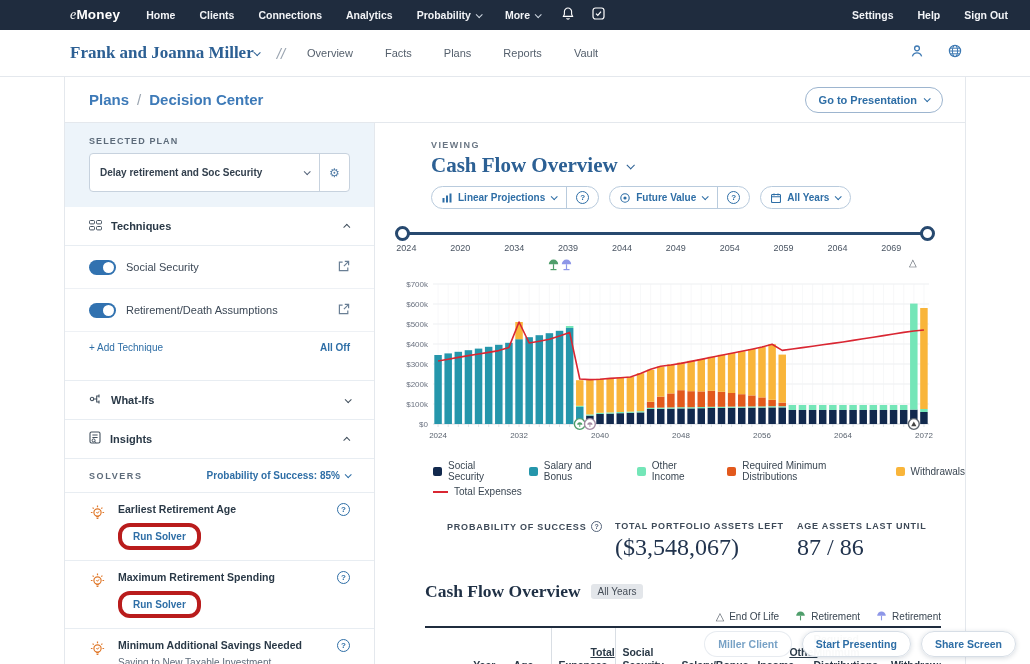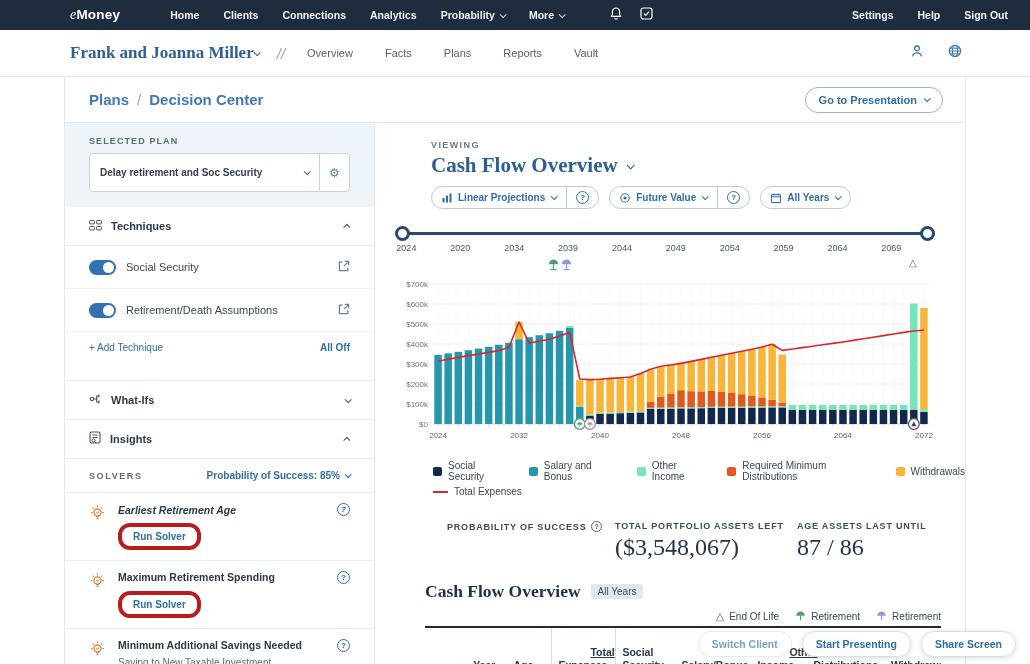--- a/index.html
+++ b/index.html
@@ -1,21 +1,21 @@
 <!DOCTYPE html>
 <html><head>
 <meta charset="utf-8">
 <style>
   * { margin:0; padding:0; box-sizing:border-box; }
   html,body { width:1030px; height:664px; overflow:hidden; background:#fff;
     font-family:"Liberation Sans", sans-serif; }
   .page { position:relative; width:1030px; height:664px; overflow:hidden; background:#fff; }
 
   
-  .navbar { height:30px; background:#1f2c3e; display:flex; align-items:center; padding:0 22px 0 70px; color:#fff;gap:24px; }
+  .navbar { height:30px; background:#1f2c3e; display:flex; align-items:center; padding:0 22px 0 70px; color:#fff; }
   .logo { font-size:13.5px; color:#fff; margin-right:26px; letter-spacing:.2px; }
   .logo .e { font-family:"Liberation Serif", serif; font-style:italic; font-size:14px; }
   .nav-links { display:flex; align-items:center; gap:24px; }
   .nav-link { font-size:10.5px; font-weight:600; color:#f2f4f7; display:flex; align-items:center; gap:5px; cursor:pointer; }
   .nav-icons { display:flex; align-items:center; gap:18px; margin-left:22px; }
   .nav-right { margin-left:auto; display:flex; align-items:center; gap:24px; }
   .chev { width:5px; height:5px; border-right:1.4px solid currentColor; border-bottom:1.4px solid currentColor; display:inline-block; transform:rotate(45deg) translateY(-1px); }
   .chev.up { transform:rotate(-135deg) translateY(-1px); }
 
   
@@ -298,21 +298,21 @@
         <div id="solver-list">
             <div class="solver">
               <span class="bulb"><svg width="17" height="18" viewBox="0 0 17 18">
                   <g stroke="#e0782a" stroke-width="1.2" fill="none">
                     <circle cx="8.5" cy="8.5" r="3.6"></circle>
                     <path d="M7.2 12.6h2.6M7.6 14.3h1.8"></path>
                     <path d="M8.5 1.6v1.6M3.6 3.6l1.1 1.1M13.4 3.6l-1.1 1.1M1.9 8.5h1.6M13.5 8.5h1.6"></path>
                   </g>
                   <path d="M7.4 8l1.1 1.3L10 7.4" stroke="#e0782a" stroke-width="1" fill="none"></path>
                 </svg></span>
-              <div class="sc"><div style="display: flex; align-items: center; font-style: italic;">
+              <div class="sc"><div style="display: flex; align-items: flex-start;">
                   <div class="st" style="flex: 1 1 0%;">Earliest Retirement Age</div>
                   <span class="help-c">?</span>
                 </div><button class="run-btn">Run Solver</button></div>
             </div>
             <div class="solver">
               <span class="bulb"><svg width="17" height="18" viewBox="0 0 17 18">
                   <g stroke="#e0782a" stroke-width="1.2" fill="none">
                     <circle cx="8.5" cy="8.5" r="3.6"></circle>
                     <path d="M7.2 12.6h2.6M7.6 14.3h1.8"></path>
                     <path d="M8.5 1.6v1.6M3.6 3.6l1.1 1.1M13.4 3.6l-1.1 1.1M1.9 8.5h1.6M13.5 8.5h1.6"></path>
@@ -804,17 +804,17 @@
             </div>
             <div class="th" style="width: 56px;">
               <div>Withdrawals</div>
             </div>
           </div>
       </div>
     </div>
   </div>
 
   <div class="float-btns" id="float-btns">
-      <button class="fbtn faded">Switch Client</button>
+      <button class="fbtn faded">Miller Client</button>
       <button class="fbtn">Start Presenting</button>
       <button class="fbtn">Share Screen</button>
     </div>
 </div>
 
 </body></html>

